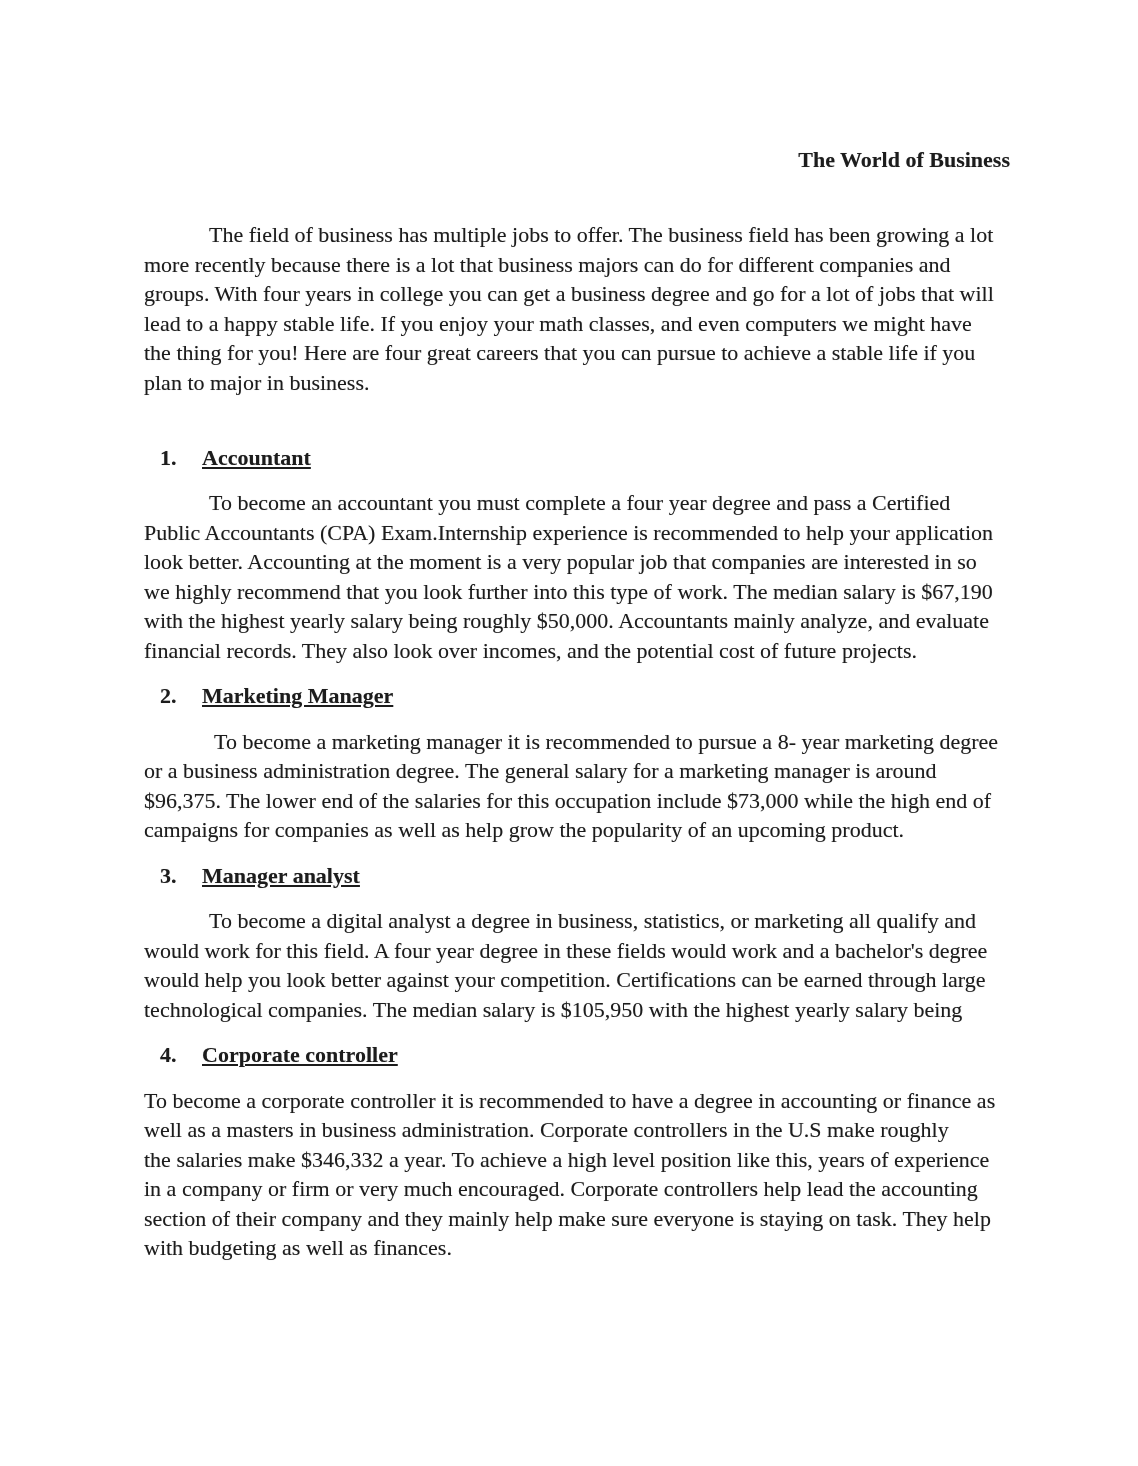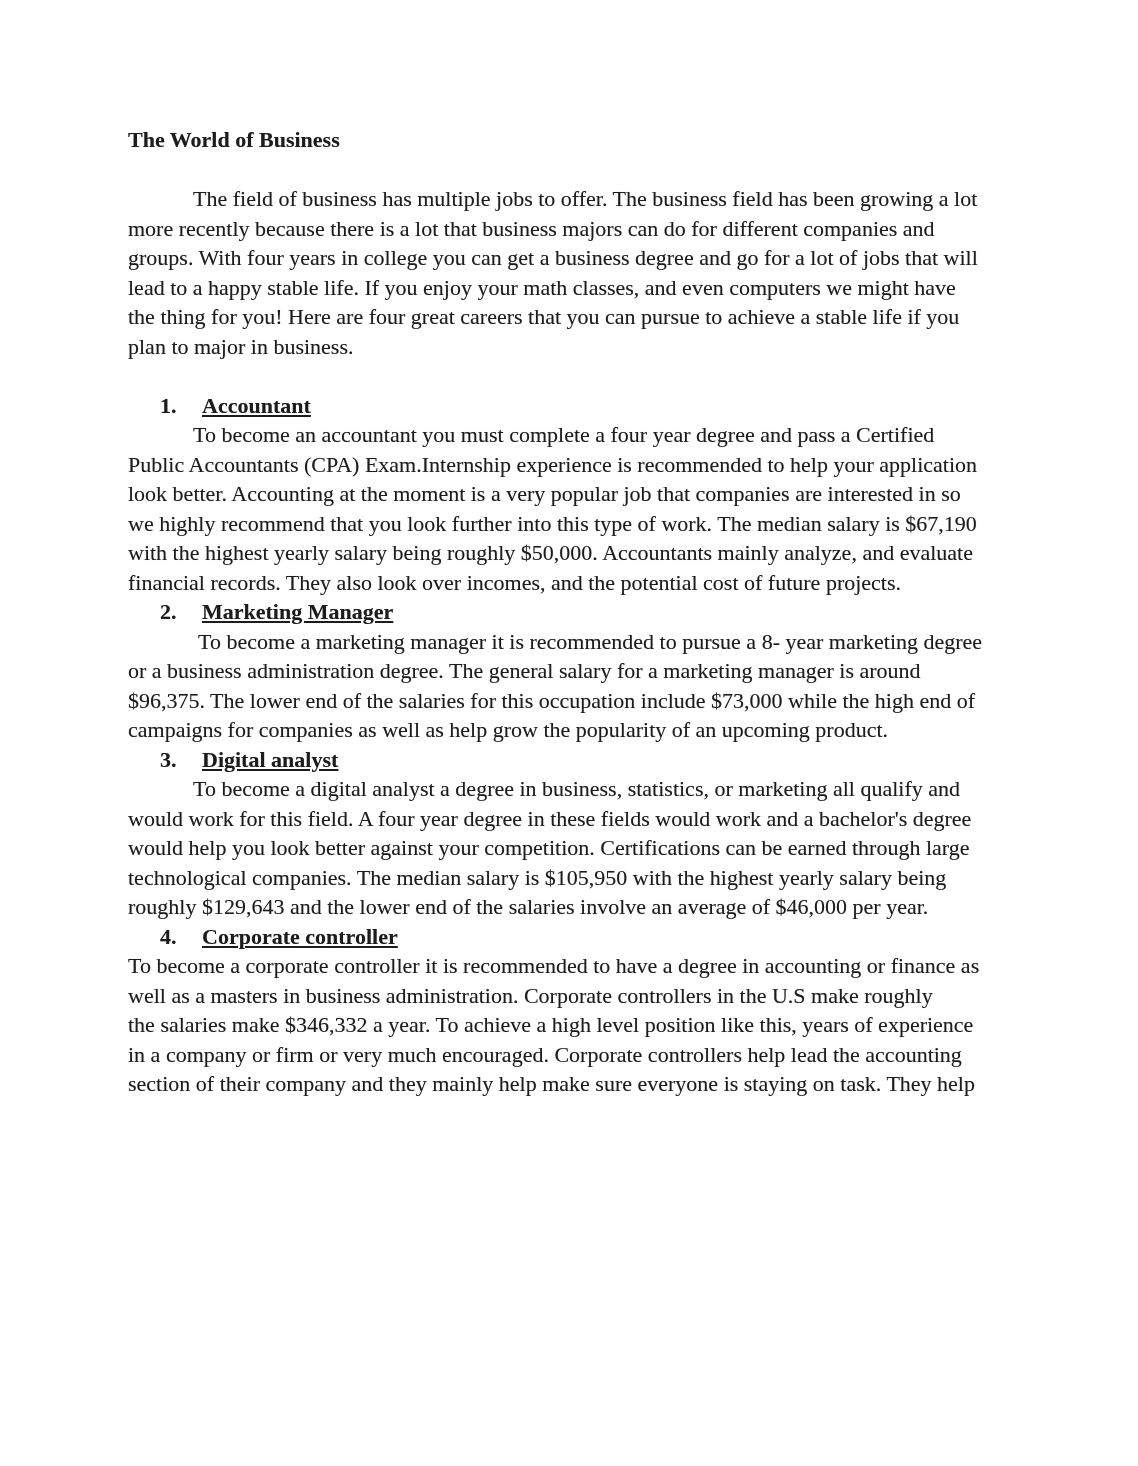--- a/index.html
+++ b/index.html
@@ -19,28 +19,29 @@
     width: 1138px;
     height: 1466px;
     padding: 125px 128px 0 128px;
     font-family: "Liberation Serif", "DejaVu Serif", serif;
     font-size: 22px;
     line-height: 29.5px;
     color: #1c1c1c;
     text-shadow: 0 0 0.7px rgba(20,20,20,0.35);
   }
   .doc-title {
-    text-align: left;
+    text-align: right;
     font-weight: bold;
+    margin-top: 20px;
   }
   .blank-line {
     height: 29.5px;
   }
   .para {
-    margin: 0;
+    margin: 16px;
   }
   .line {
     white-space: pre;
   }
   .line.first {
     text-indent: 65px;
   }
   .sec-heading {
     font-weight: bold;
     white-space: pre;
@@ -84,32 +85,32 @@
     </div>
 
     <div class="sec-heading"><span class="sec-num">2.</span><span>Marketing Manager</span></div>
     <div class="para">
       <div class="line first"> To become a marketing manager it is recommended to pursue a 8- year marketing degree</div>
       <div class="line">or a business administration degree. The general salary for a marketing manager is around</div>
       <div class="line">$96,375. The lower end of the salaries for this occupation include $73,000 while the high end of</div>
       <div class="line">campaigns for companies as well as help grow the popularity of an upcoming product.</div>
     </div>
 
-    <div class="sec-heading"><span class="sec-num">3.</span><span>Digital analyst</span></div>
+    <div class="sec-heading"><span class="sec-num">3.</span><span>Manager analyst</span></div>
     <div class="para">
       <div class="line first">To become a digital analyst a degree in business, statistics, or marketing all qualify and</div>
       <div class="line">would work for this field. A four year degree in these fields would work and a bachelor's degree</div>
       <div class="line">would help you look better against your competition. Certifications can be earned through large</div>
       <div class="line">technological companies. The median salary is $105,950 with the highest yearly salary being</div>
-      <div class="line">roughly $129,643 and the lower end of the salaries involve an average of $46,000 per year.</div>
     </div>
 
     <div class="sec-heading"><span class="sec-num">4.</span><span>Corporate controller</span></div>
     <div class="para">
       <div class="line">To become a corporate controller it is recommended to have a degree in accounting or finance as</div>
       <div class="line">well as a masters in business administration. Corporate controllers in the U.S make roughly</div>
       <div class="line">the salaries make $346,332 a year. To achieve a high level position like this, years of experience</div>
       <div class="line">in a company or firm or very much encouraged. Corporate controllers help lead the accounting</div>
       <div class="line">section of their company and they mainly help make sure everyone is staying on task. They help</div>
+      <div class="line">with budgeting as well as finances.</div>
     </div>
 
   </div>
 </div>
 
 </body></html>

